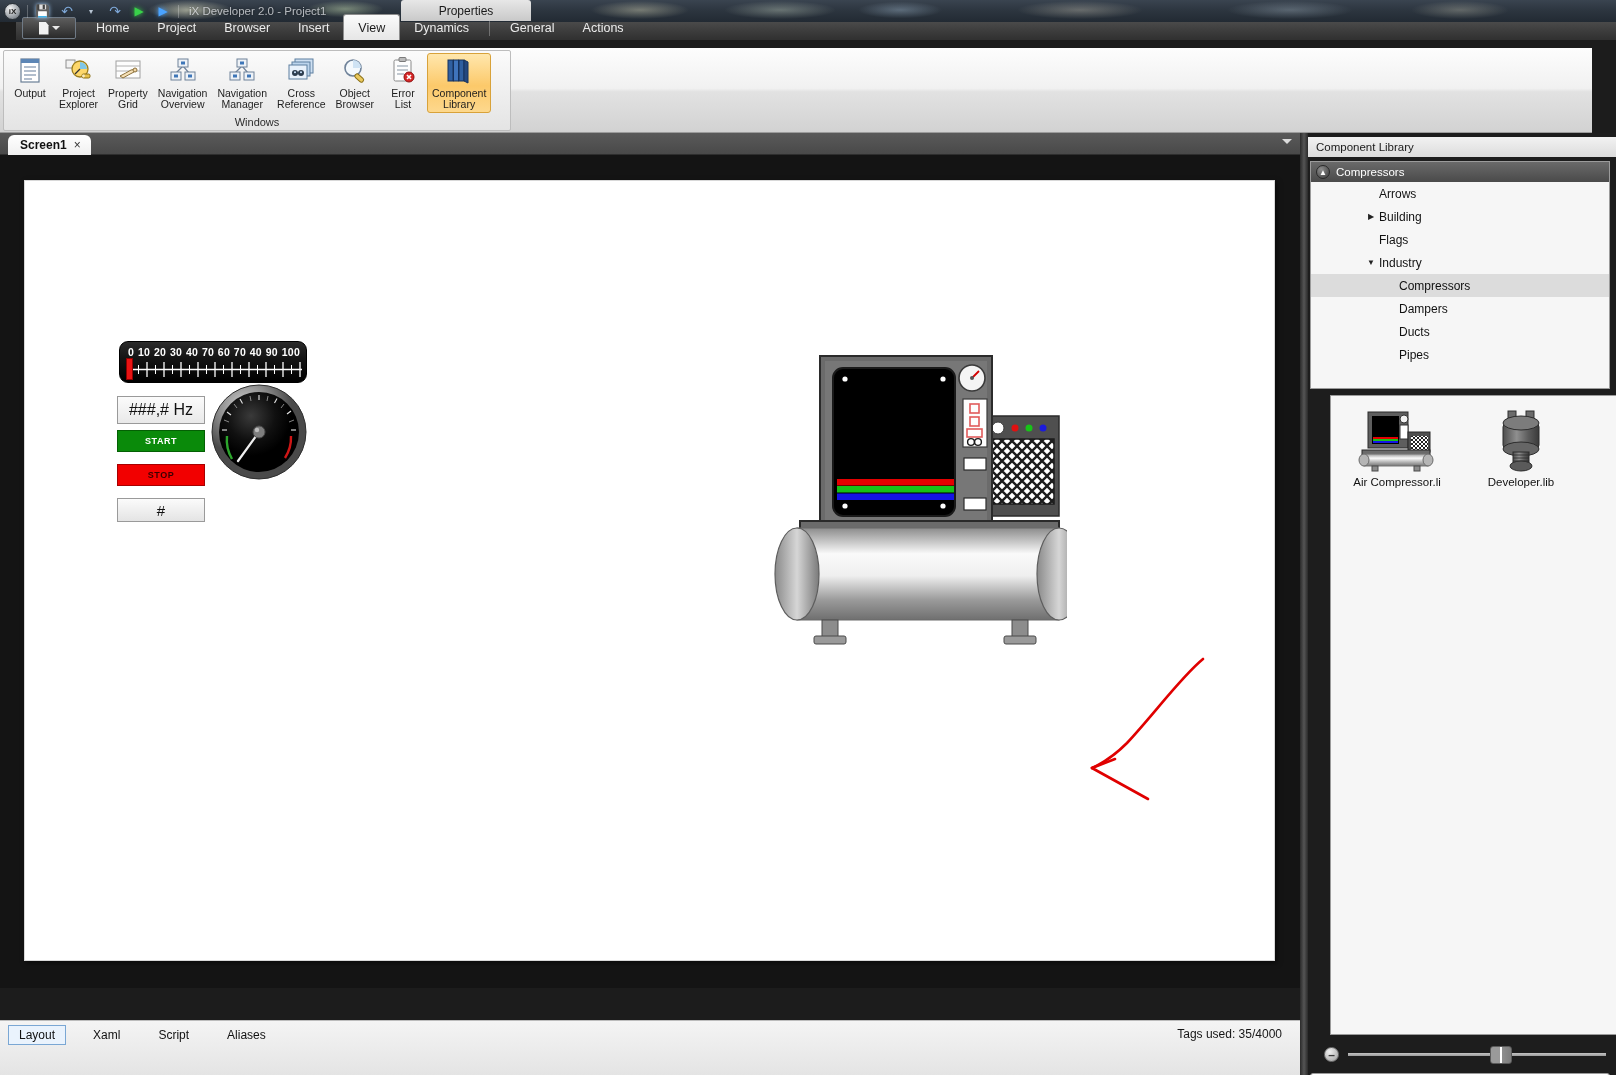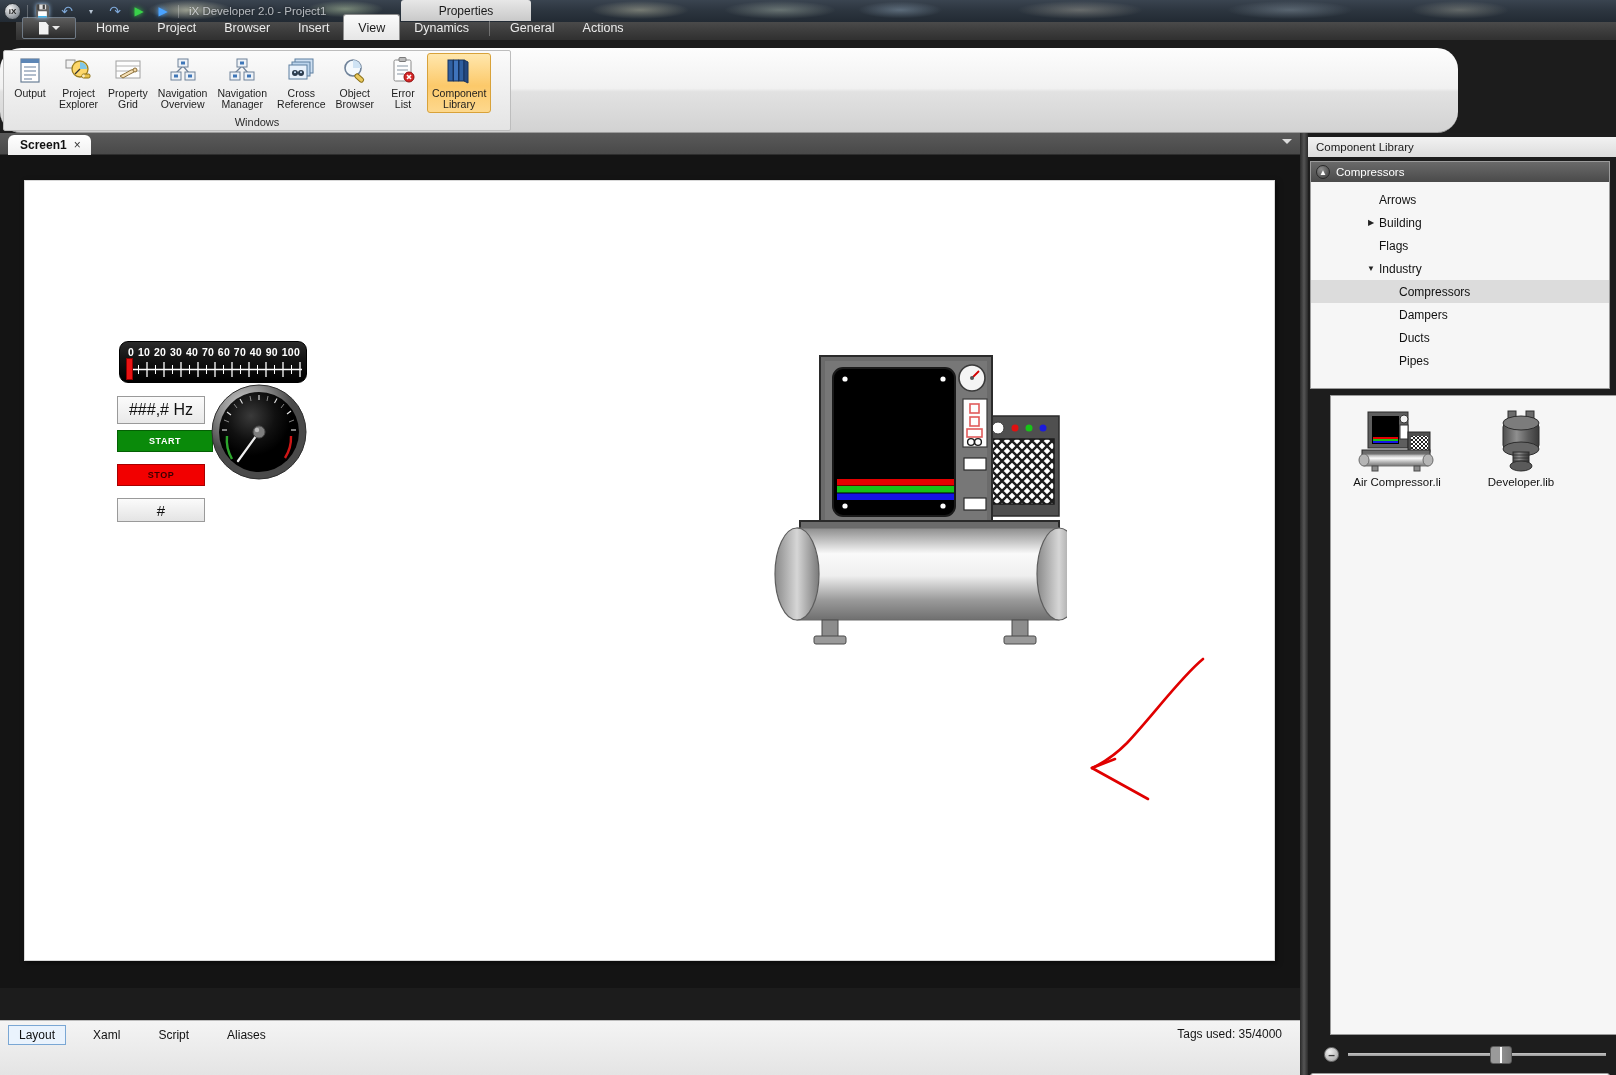--- a/index.html
+++ b/index.html
@@ -76,24 +76,23 @@
   }
   .rtab.active{
     background:linear-gradient(to bottom,#fbfbfb,#e6e6e6);
     color:#1b1b1b; border-radius:3px 3px 0 0;
     border:1px solid #8d8d8d; border-bottom:none; height:26px;
   }
   .rtab-div{width:1px;height:16px;background:rgba(255,255,255,.28);margin:0 6px 4px 6px;}
 
   
   #ribbon{
-    position:absolute; left:0; top:48px; width:1458px; height:85px;
+    position:absolute; left:0; top:48px; width:1592px; height:85px;
     background:linear-gradient(to bottom,#fdfdfd 0%,#f1f1f1 48%,#e2e2e2 52%,#d2d2d2 100%);
     border-bottom:1px solid #9c9c9c;
-    border-radius:21px;
   }
   #ribbon-group{
     position:absolute; left:3px; top:2px; width:508px; height:81px;
     background:linear-gradient(to bottom,#fbfbfb,#e4e4e4);
     border:1px solid #bdbdbd; border-radius:2px;
   }
   #ribbon-items{ display:flex; height:62px; padding:2px 2px 0 2px; }
   .rbtn{
     width:auto; min-width:48px; padding:2px 4px;
     display:flex;flex-direction:column;align-items:center;justify-content:flex-start;
@@ -161,21 +160,21 @@
   }
 
   #valuefield{
     position:absolute;left:92px;top:215px;width:88px;height:28px;
     background:linear-gradient(to bottom,#fbfbfb,#e9e9e9);
     border:1px solid #9a9a9a;
     display:flex;align-items:center;justify-content:center;
     font-size:16px;color:#111;font-family:"Liberation Sans",sans-serif;
   }
   #startbtn{
-    position:absolute;left:92px;top:249px;width:96px;height:22px;
+    position:absolute;left:92px;top:249px;width:88px;height:22px;
     background:#0a8a0a;border:1px solid #046004;
     display:flex;align-items:center;justify-content:center;
     font-size:9px;font-weight:bold;color:#fff;letter-spacing:.5px;text-align:center;
   }
   #stopbtn{
     position:absolute;left:92px;top:283px;width:88px;height:22px;
     background:#f20000;border:1px solid #a80000;
     display:flex;align-items:center;justify-content:center;
     font-size:9px;font-weight:bold;color:#3a0000;letter-spacing:.5px;
   }
@@ -684,21 +683,21 @@
 <div id="rightdock">
   <div id="rightdock-strip"></div>
 
   <div id="complib-header">Component Library</div>
 
   <div id="tree-panel">
     <div id="tree-titlebar">
       <div class="collapse">▲</div>
       <span>Compressors</span>
     </div>
-    <div style="padding-top:6px;">
+    <div style="">
       <div class="tnode" style="padding-left:68px;">
         <span>Arrows</span>
       </div>
       <div class="tnode" style="padding-left:52px;">
         <span class="twisty">▶</span>
         <span>Building</span>
       </div>
       <div class="tnode" style="padding-left:68px;">
         <span>Flags</span>
       </div>

